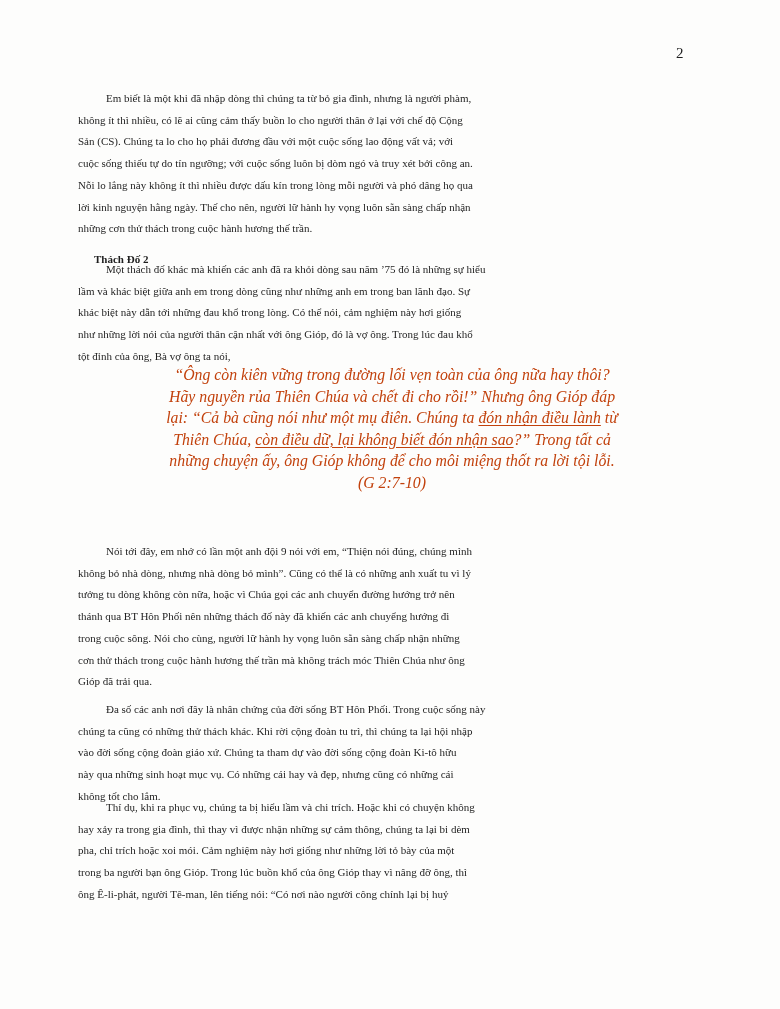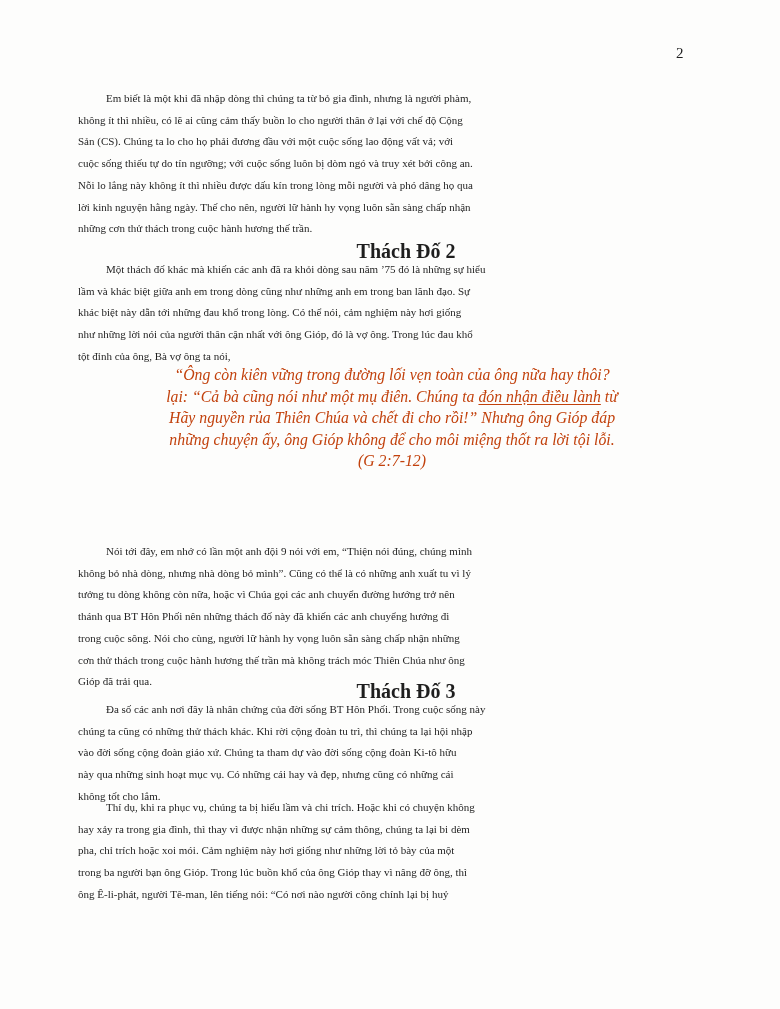--- a/index.html
+++ b/index.html
@@ -21,25 +21,24 @@
     line-height: 18px;
   }
   .blk { position: absolute; left: 78px; width: 640px; }
   .para {
     font-size: 11px;
     line-height: 21.7px;
     white-space: pre;
     text-indent: 28px;
   }
   .heading {
-    font-size: 20px;
+    font-size: 11px;
     font-weight: 700;
-    margin: 8px;
+    margin: 16px;
     line-height: 21px;
-    text-align: center;
   }
   .quote-blk {
     left: 130px;
     width: 524px;
     text-align: center;
     font-style: italic;
     color: #c2410c;
     font-size: 15.8px;
     line-height: 21.6px;
   }
@@ -64,36 +63,36 @@
   <h2 class="blk heading" style="top:233px">Thách Đố 2</h2>
 
   <div class="blk para" style="top:259px">Một thách đố khác mà khiến các anh đã ra khỏi dòng sau năm ’75 đó là những sự hiểu
 lầm và khác biệt giữa anh em trong dòng cũng như những anh em trong ban lãnh đạo. Sự
 khác biệt này dẫn tới những đau khổ trong lòng. Có thể nói, cảm nghiệm này hơi giống
 như những lời nói của người thân cận nhất với ông Gióp, đó là vợ ông. Trong lúc đau khổ
 tột đỉnh của ông, Bà vợ ông ta nói,</div>
 
   <div class="blk quote-blk" style="top:364px">
       <div class="qline"><span>“Ông còn kiên vững trong đường lối vẹn toàn của ông nữa hay thôi?</span></div>
+      <div class="qline"><span>Hãy nguyền rủa Thiên Chúa và chết đi cho rồi!” Nhưng ông Gióp đáp</span></div>
       <div class="qline"><span>lại: “Cả bà cũng nói như một mụ điên. Chúng ta </span><span class="u">đón nhận điều lành</span><span> từ</span></div>
-      <div class="qline"><span>Hãy nguyền rủa Thiên Chúa và chết đi cho rồi!” Nhưng ông Gióp đáp</span></div>
+      <div class="qline"><span>Thiên Chúa, </span><span class="u">còn điều dữ, lại không biết đón nhận sao</span><span>?” Trong tất cả</span></div>
       <div class="qline"><span>những chuyện ấy, ông Gióp không để cho môi miệng thốt ra lời tội lỗi.</span></div>
-      <div class="qline"><span>(G 2:7-12)</span></div>
+      <div class="qline"><span>(G 2:7-10)</span></div>
     </div>
 
 
   <div class="blk para" style="top:541px">Nói tới đây, em nhớ có lần một anh đội 9 nói với em, “Thiện nói đúng, chúng mình
 không bỏ nhà dòng, nhưng nhà dòng bỏ mình”. Cũng có thể là có những anh xuất tu vì lý
 tưởng tu dòng không còn nữa, hoặc vì Chúa gọi các anh chuyển đường hướng trở nên
 thánh qua BT Hôn Phối nên những thách đố này đã khiến các anh chuyểng hướng đi
 trong cuộc sông. Nói cho cùng, người lữ hành hy vọng luôn sẵn sàng chấp nhận những
 cơn thử thách trong cuộc hành hương thế trần mà không trách móc Thiên Chúa như ông
 Gióp đã trải qua.</div>
 
-  <h2 class="blk heading" style="top:673px">Thách Đố 3</h2>
 
   <div class="blk para" style="top:699px">Đa số các anh nơi đây là nhân chứng của đời sống BT Hôn Phối. Trong cuộc sống này
 chúng ta cũng có những thử thách khác. Khi rời cộng đoàn tu trì, thì chúng ta lại hội nhập
 vào đời sống cộng đoàn giáo xứ. Chúng ta tham dự vào đời sống cộng đoàn Ki-tô hữu
 này qua những sinh hoạt mục vụ. Có những cái hay và đẹp, nhưng cũng có những cái
 không tốt cho lắm.</div>
 
   <div class="blk para" style="top:797px">Thí dụ, khi ra phục vụ, chúng ta bị hiểu lầm và chi trích. Hoặc khi có chuyện không
 hay xảy ra trong gia đình, thì thay vì được nhận những sự cảm thông, chúng ta lại bi dèm
 pha, chỉ trích hoặc xoi mói. Cảm nghiệm này hơi giống như những lời tỏ bày của một

